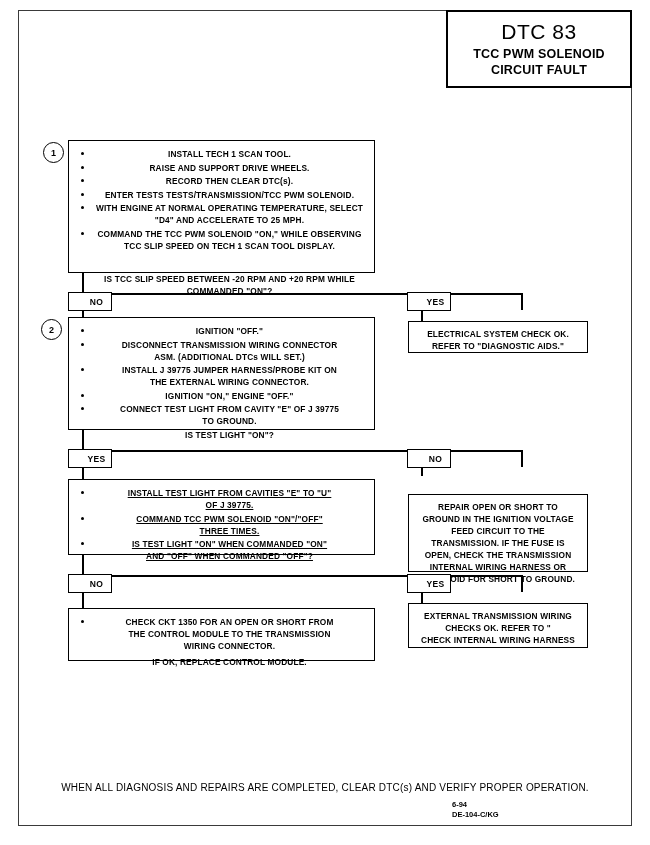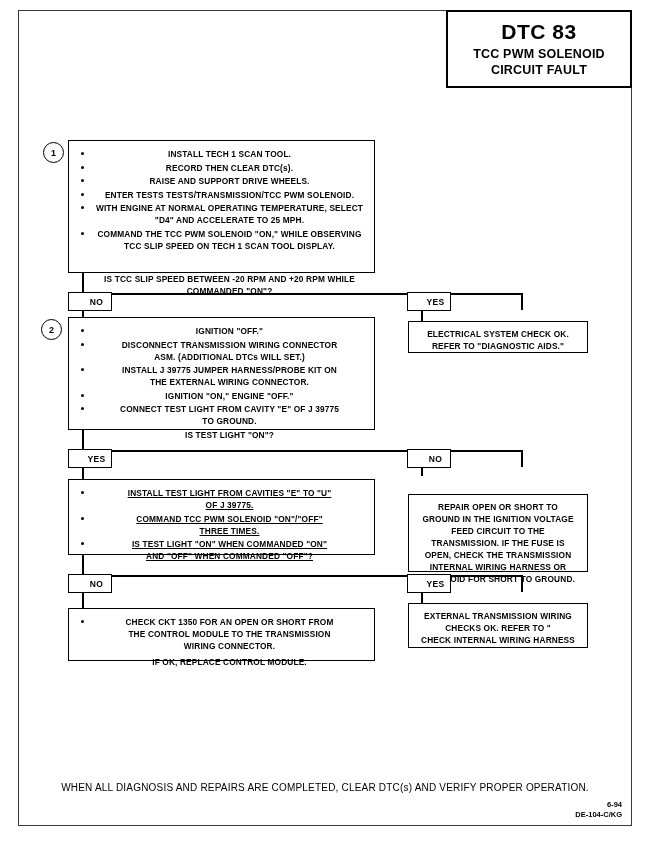--- a/index.html
+++ b/index.html
@@ -43,21 +43,21 @@
     box-sizing: border-box;
     background: #fff;
     display: flex;
     flex-direction: column;
     align-items: center;
     justify-content: center;
     z-index: 5;
   }
   .title-dtc {
     font-size: 21px;
-    font-weight: bold;
+    font-weight: normal;
     letter-spacing: 0.5px;
     line-height: 1.15;
     margin-bottom: 3px;
   }
   .title-sub {
     font-size: 12.5px;
     font-weight: bold;
     text-align: center;
     line-height: 1.25;
     letter-spacing: 0.2px;
@@ -168,21 +168,21 @@
     font-size: 10px;
     font-weight: normal;
     letter-spacing: 0.2px;
     text-align: center;
     white-space: nowrap;
   }
   .page-code {
     position: absolute;
     font-size: 7.5px;
     font-weight: bold;
-    text-align: right;
+    text-align: left;
     line-height: 1.35;
     white-space: pre-line;
   }
 </style>
 </head>
 <body>
 
 <div id="page">
 
   <div class="page-frame"></div>
@@ -194,22 +194,22 @@
   </div>
 
   <div class="step-circle" style="left:43px; top:142px;">
     <span>1</span>
   </div>
 
   <div class="box" style="left:68px; top:140px; width:307px; height:133px;">
     <div class="box-inner">
       <ul class="bullets">
         <li class="bullet">INSTALL TECH 1 SCAN TOOL.</li>
+        <li class="bullet">RAISE AND SUPPORT DRIVE WHEELS.</li>
         <li class="bullet">RECORD THEN CLEAR DTC(s).</li>
-        <li class="bullet">RAISE AND SUPPORT DRIVE WHEELS.</li>
         <li class="bullet">ENTER TESTS TESTS/TRANSMISSION/TCC PWM SOLENOID.</li>
         <li class="bullet">WITH ENGINE AT NORMAL OPERATING TEMPERATURE, SELECT
 "D4" AND ACCELERATE TO 25 MPH.</li>
         <li class="bullet">COMMAND THE TCC PWM SOLENOID "ON," WHILE OBSERVING
 TCC SLIP SPEED ON TECH 1 SCAN TOOL DISPLAY.</li>
         <li class="nobullet">IS TCC SLIP SPEED BETWEEN -20 RPM AND +20 RPM WHILE
 COMMANDED "ON"?</li>
       </ul>
     </div>
   </div>

